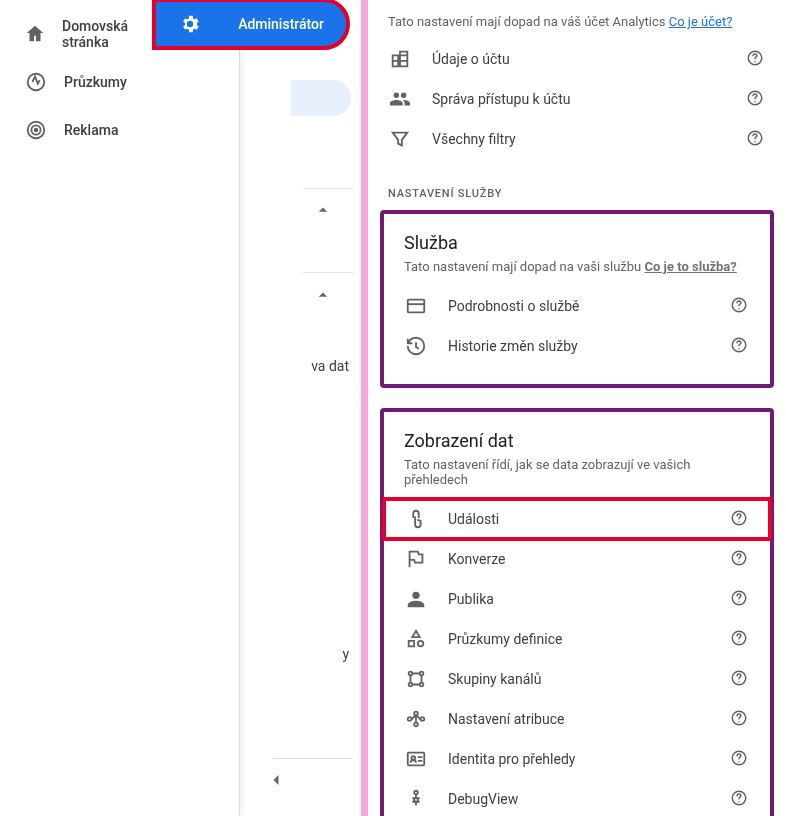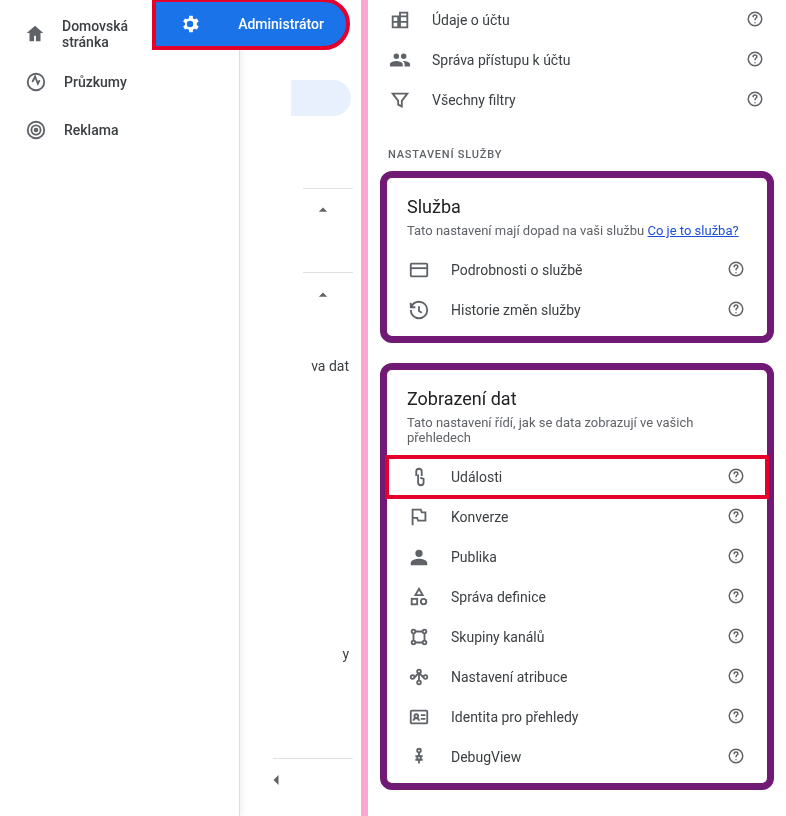--- a/index.html
+++ b/index.html
@@ -120,36 +120,36 @@
   }
   .section-header {
     font-size: 11px;
     font-weight: 500;
     letter-spacing: .8px;
     color: #5f6368;
     padding: 28px 2px 10px 20px;
     text-transform: uppercase;
   }
   .card {
-    border: 7px solid #701a75;
-    border-radius: 12px;
+    border: 4px solid #701a75;
+    border-radius: 4px;
     margin: 0 12px 20px 12px;
-    padding-bottom: 6px;
+    padding-bottom: 18px;
   }
   .card-title {
     font-size: 18px;
     color: #202124;
     padding: 18px 20px 6px 20px;
   }
   .card-desc {
     font-size: 13px;
     color: #5f6368;
     padding: 0 20px 12px 20px;
   }
-  .card-desc a { color: #1d4ed8; text-decoration: underline; cursor:pointer;}
+  .card-desc a { color: #737373; text-decoration: underline; cursor:pointer;font-weight:bold;}
   .row-highlight {
     outline: 4px solid #e4002b;
     outline-offset: -2px;
   }
   svg { display:block; }
 </style>
 </head>
 <body>
 
 <div class="left-nav">
@@ -213,20 +213,23 @@
   <div class="divider3"></div>
   <div class="back-chev">
     <svg class="chevron" viewBox="0 0 24 24" fill="#5f6368">
         <path d="M15 6l-6 6 6 6z"></path>
       </svg>
   </div>
 </div>
 
 <div class="main">
 
+  <div class="intro-text">
+    <span>Tato nastavení mají dopad na váš účet Analytics </span><a>Co je účet?</a>
+  </div>
 
   <div class="settings-row">
     <span class="row-icon">
       <svg viewBox="0 0 24 24" width="22" height="22">
           <path d="M3 21V7h8V3h10v18H3zm2-2h4v-4H5v4zm0-6h4V9H5v4zm8 6h6v-4h-6v4zm0-6h6V9h-6v4zm0-6h6V5h-6v2z"></path>
         </svg>
     </span>
     <span class="row-label">Údaje o účtu</span>
     <span class="help-icon">
       <svg viewBox="0 0 24 24" width="18" height="18" fill="none" stroke="#5f6368" stroke-width="2">
@@ -364,21 +367,21 @@
     </div>
 
     <div class="settings-row">
       <span class="row-icon">
         <svg viewBox="0 0 24 24" width="22" height="22" fill="none" stroke="#5f6368" stroke-width="2">
             <polygon points="12,3 16,10 8,10"></polygon>
             <rect x="4" y="14" width="6" height="6"></rect>
             <circle cx="17" cy="17" r="3"></circle>
           </svg>
       </span>
-      <span class="row-label">Správa definice</span>
+      <span class="row-label">Průzkumy definice</span>
       <span class="help-icon">
         <svg viewBox="0 0 24 24" width="18" height="18" fill="none" stroke="#5f6368" stroke-width="2">
             <circle cx="12" cy="12" r="9"></circle>
             <path d="M9.5 9a2.5 2.5 0 115 0c0 1.5-2.5 2-2.5 4" stroke-linecap="round"></path>
             <circle cx="12" cy="17" r="1" fill="#5f6368" stroke="none"></circle>
           </svg>
       </span>
     </div>
 
     <div class="settings-row">

